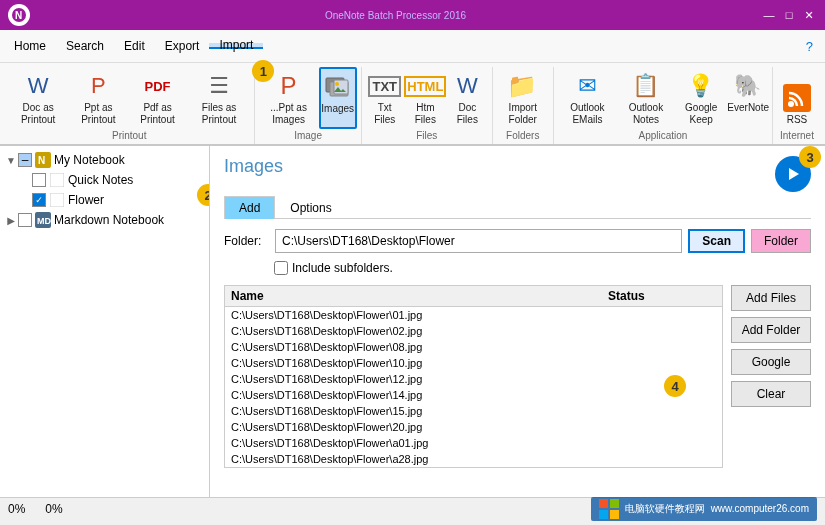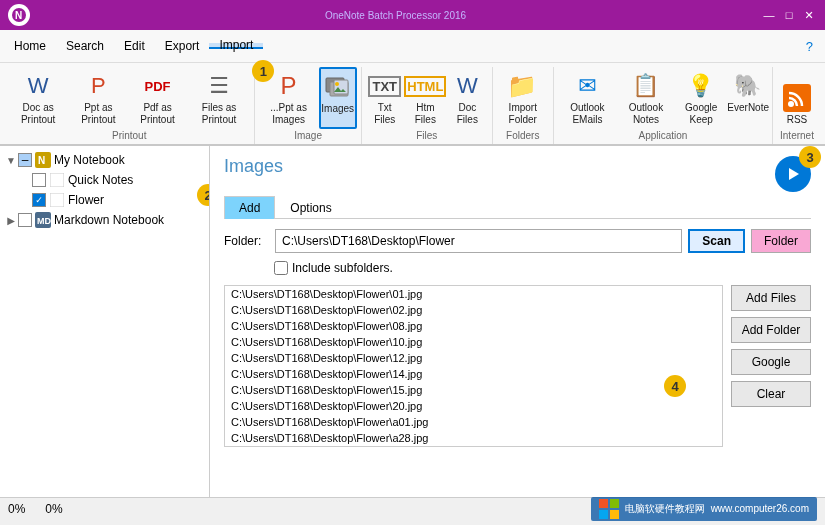--- a/index.html
+++ b/index.html
@@ -362,20 +362,25 @@
       <button class="folder-btn">Folder</button>
     </div>
 
     <div class="subfolders-row">
       <input type="checkbox" style="">
       <span class="subfolders-label">Include subfolders.</span>
     </div>
 
     <div class="file-section" style="position:relative;">
       <div class="file-list-area">
+        <div class="file-list-header">
+          <span class="col-name">Name</span>
+          <span class="col-status">Status</span>
+          <span class="col-scroll"></span>
+        </div>
         <div class="file-list-body">
 
         <div class="file-row">
               <span class="col-name">C:\Users\DT168\Desktop\Flower\01.jpg</span>
               <span class="col-status"></span>
             </div>
             <div class="file-row">
               <span class="col-name">C:\Users\DT168\Desktop\Flower\02.jpg</span>
               <span class="col-status"></span>
             </div>

